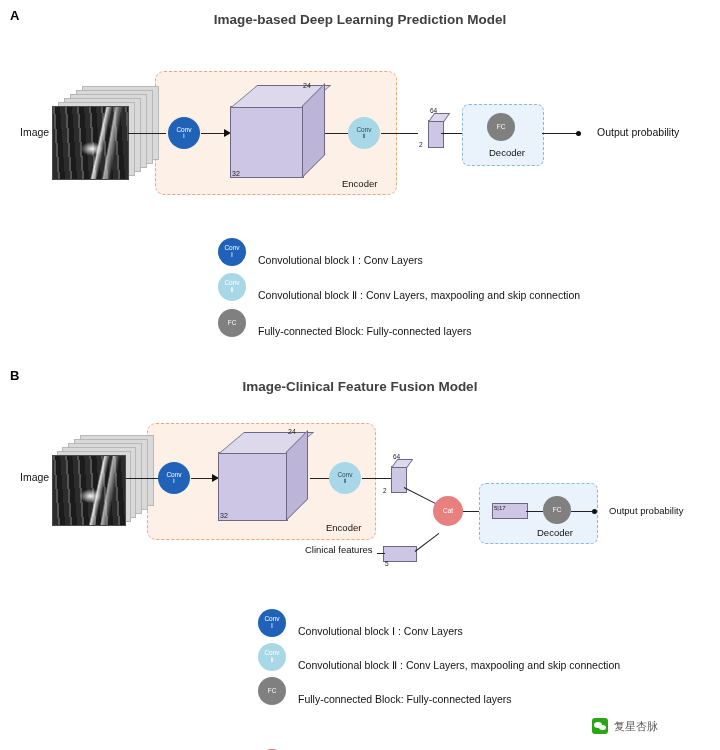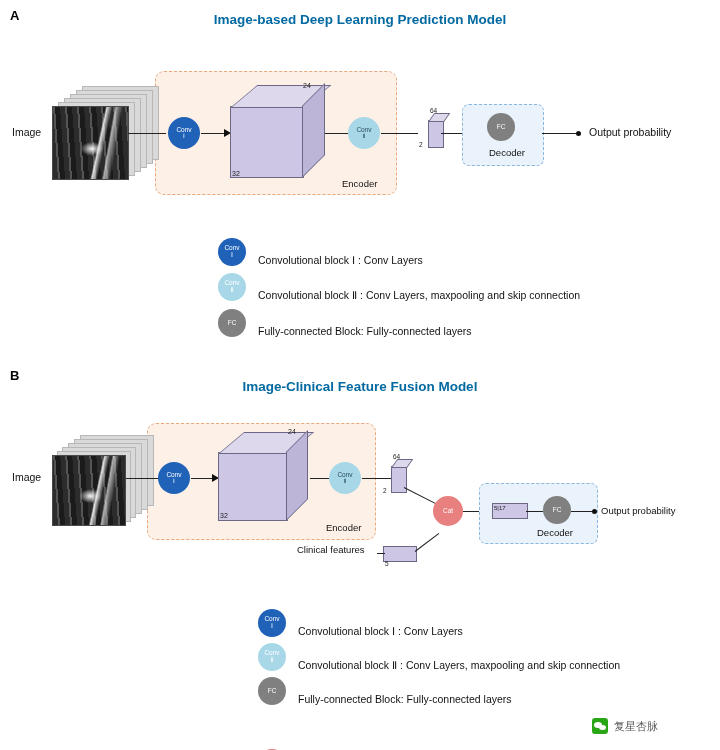--- a/index.html
+++ b/index.html
@@ -25,27 +25,28 @@
     position: absolute;
     font-size: 13px;
     font-weight: bold;
     color: #000;
   }
   .panel-title {
     position: absolute;
     font-size: 13.5px;
     font-weight: bold;
     text-align: center;
-    color: #0369a1;
+    color: #404040;
   }
   .label {
     position: absolute;
     font-size: 10.5px;
     color: #111;
     white-space: nowrap;
+    margin-left: 8px;
   }
   .tiny {
     position: absolute;
     font-size: 6.5px;
     color: #222;
     white-space: nowrap;
   }
   .encoder-box {
     position: absolute;
     background: #fdf0e6;

